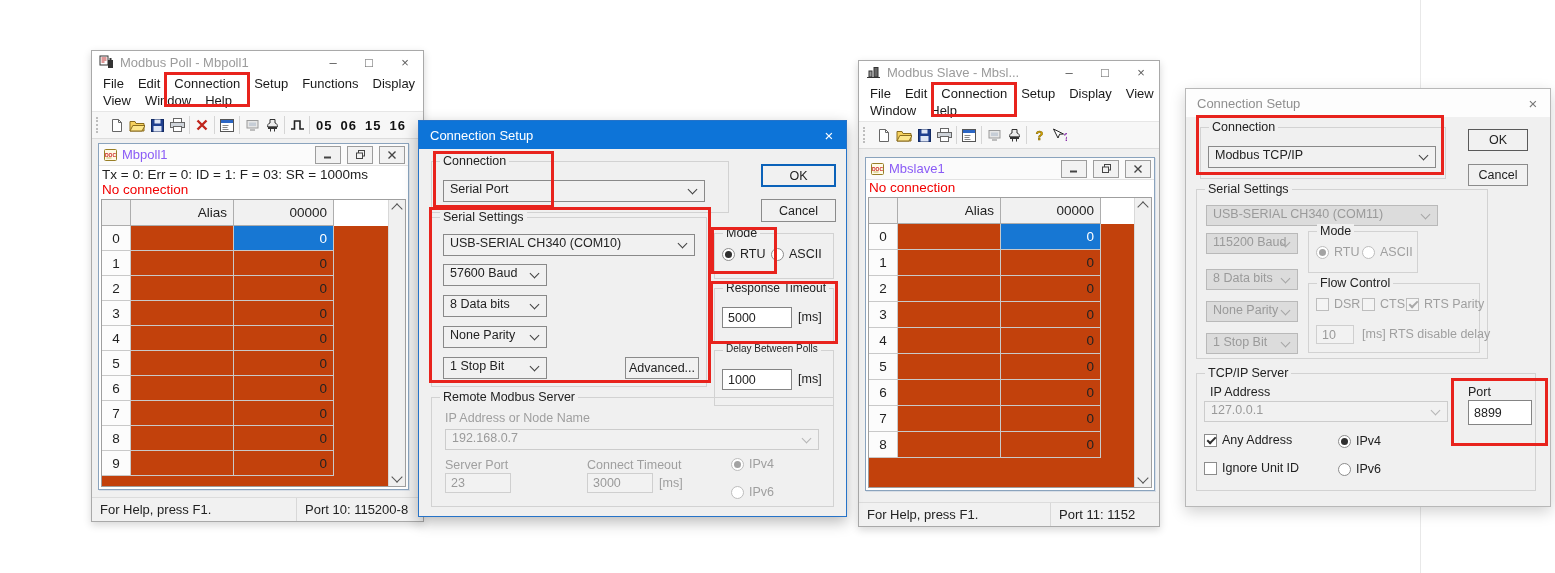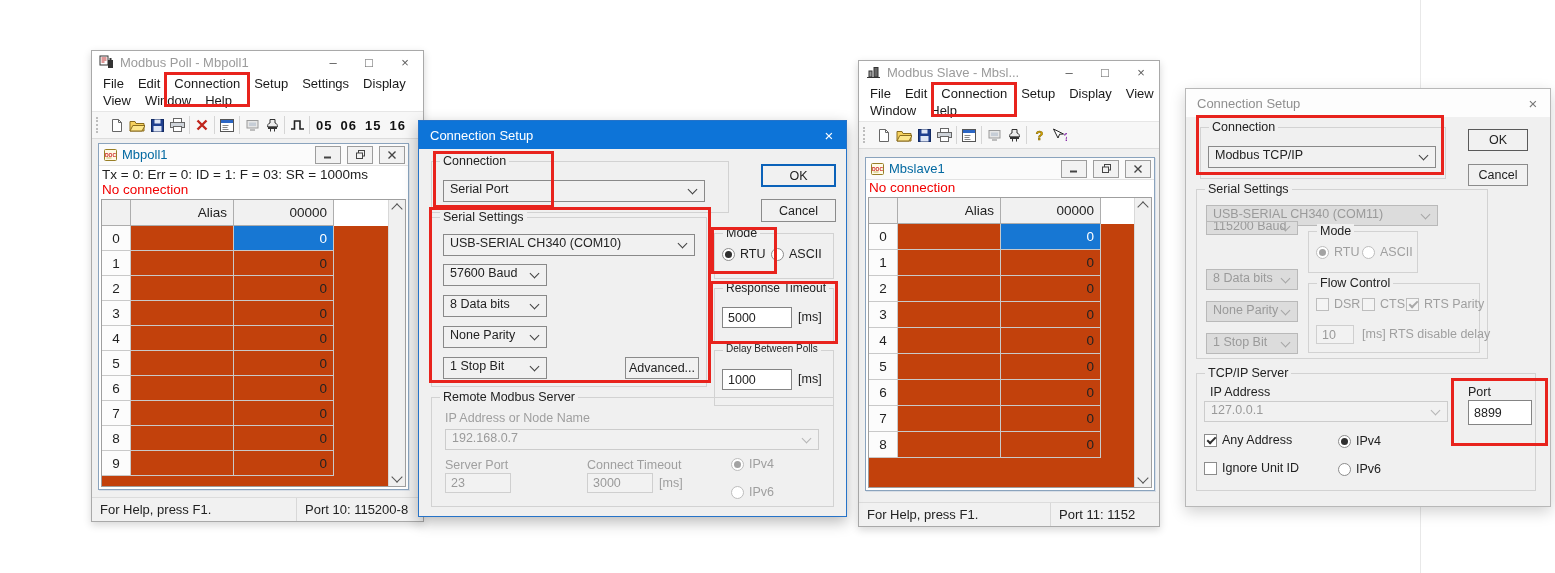--- a/index.html
+++ b/index.html
@@ -25,21 +25,21 @@
   .ticon{width:20px;height:20px;display:flex;align-items:center;justify-content:center;flex:none}
   .tnum{font-weight:bold;font-size:13px;padding:0 4px;color:#111;flex:none;letter-spacing:1px}
   .tsep{width:1px;height:18px;background:#d5d5d5;margin:0 2px;flex:none}
   .mdi{flex:1;background:#f0f0f0;position:relative;overflow:hidden}
 
   
   .child{position:absolute;background:#fff;border:1px solid #8aa3bd;display:flex;flex-direction:column;
          box-shadow:1px 1px 0 #d8dee6}
   .ccap{height:21px;display:flex;align-items:center;gap:4px;padding:0 3px 0 4px;background:#fbfbfb;
         border-bottom:1px solid #e2e2e2;flex:none}
-  .ccap .t{flex:1;color:#0369a1;font-size:13px}
+  .ccap .t{flex:1;color:#8b5cf6;font-size:13px}
   .mb{width:24px;height:16px;background:#f2f2f2;border:1px solid #9d9d9d;display:flex;align-items:center;
       justify-content:center;margin-left:2px;flex:none}
   .stats{padding:1px 3px 0;font-size:13.5px;white-space:nowrap;flex:none}
   .noconn{padding:0 3px 1px;font-size:13.5px;color:#f20000;flex:none}
 
   
   .grid{flex:1;display:flex;border:1px solid #9f9f9f;margin:1px 2px 2px;overflow:hidden;font-size:13.5px}
   .gmain{flex:1;display:flex;flex-direction:column;background:#c2410c;overflow:hidden}
   .ghead{display:flex;height:26px;flex:none}
   .hc{background:#f1f1f1;border-right:1px solid #adadad;border-bottom:1px solid #adadad;
@@ -138,21 +138,21 @@
         <span class="cb">□</span>
         <span class="cb">×</span>
       </span>
     </div>
     <div class="menubar">
       <div class="mrow">
           <span class="mi">File</span>
           <span class="mi">Edit</span>
           <span class="mi hl">Connection</span>
           <span class="mi">Setup</span>
-          <span class="mi">Settings</span>
+          <span class="mi">Functions</span>
           <span class="mi">Display</span>
         </div>
       <div class="mrow">
           <span class="mi">View</span>
           <span class="mi">Window</span>
           <span class="mi">Help</span>
         </div>
     </div>
     <div class="toolbar">
         <span class="grip"></span>
@@ -642,21 +642,21 @@
 
     <div class="btn def2" style="left:282px;top:40px;width:60px;height:22px">OK</div>
     <div class="btn" style="left:282px;top:75px;width:60px;height:22px">Cancel</div>
 
     <div class="group" style="left:10px;top:100px;width:292px;height:170px">
       <span class="lbl">Serial Settings</span>
     </div>
     <div class="combo dis" style="left:20px;top:116px;width:232px;height:21px">
         <span>USB-SERIAL CH340 (COM11)</span>
       </div>
-    <div class="combo dis" style="left:20px;top:132px;width:92px;height:14px">
+    <div class="combo dis" style="left:20px;top:144px;width:92px;height:21px">
         <span>115200 Baud</span>
       </div>
     <div class="combo dis" style="left:20px;top:180px;width:92px;height:21px">
         <span>8 Data bits</span>
       </div>
     <div class="combo dis" style="left:20px;top:212px;width:92px;height:21px">
         <span>None Parity</span>
       </div>
     <div class="combo dis" style="left:20px;top:244px;width:92px;height:21px">
         <span>1 Stop Bit</span>

